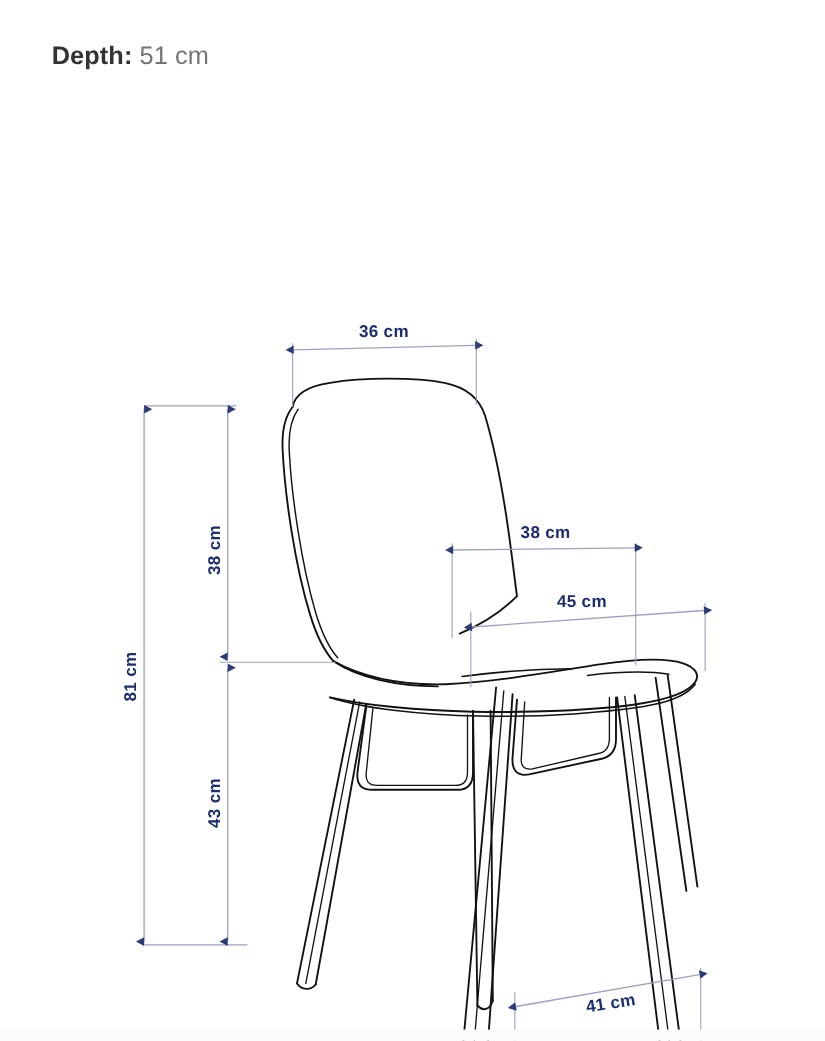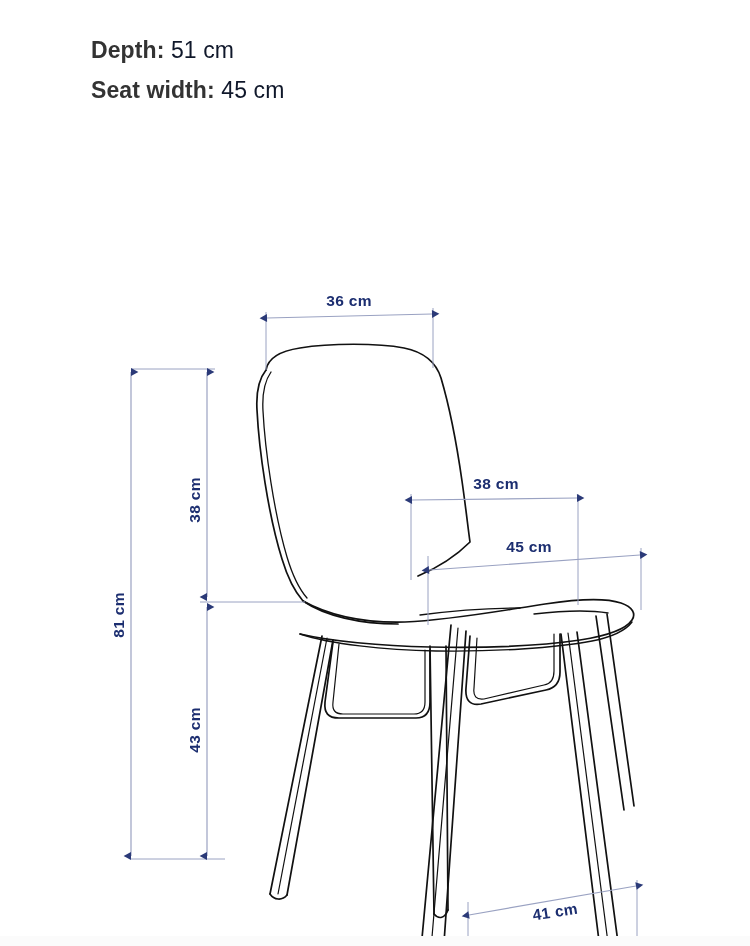--- a/index.html
+++ b/index.html
@@ -35,25 +35,24 @@
   .spec-row {
     font-size: 23px;
     line-height: 40px;
     color: #3d3d3d;
     white-space: nowrap;
     letter-spacing: 0.1px;
   }
   .spec-label {
     font-weight: bold;
     color: #333333;
-    margin-left: 44px;
   }
   .spec-value {
     font-weight: normal;
-    color: #0f172a;
+    color: #737373;
   }
 
   
   #drawing-wrap {
     position: absolute;
     left: 0;
     top: 250px;
     width: 609px;
     height: 696px;
     text-align: right;
@@ -82,24 +81,20 @@
 </style>
 </head>
 <body>
 
 <div id="page">
 
   <div id="spec-list">
     <div class="spec-row">
       <span class="spec-label">Depth:</span>
       <span class="spec-value">51 cm</span>
-    </div>
-    <div class="spec-row">
-      <span class="spec-label">Seat width:</span>
-      <span class="spec-value">45 cm</span>
     </div>
   </div>
 
   <div id="drawing-wrap">
     <svg id="drawing" width="750" height="696" viewBox="0 0 750 696" xmlns="http://www.w3.org/2000/svg">
 
       <defs>
         <marker id="arrL" markerWidth="9" markerHeight="9" refX="8" refY="4.5" orient="auto" markerUnits="userSpaceOnUse">
           <path d="M8,0.6 L8,8.4 L0.6,4.5 Z" fill="#2b3a78"></path>
         </marker>

